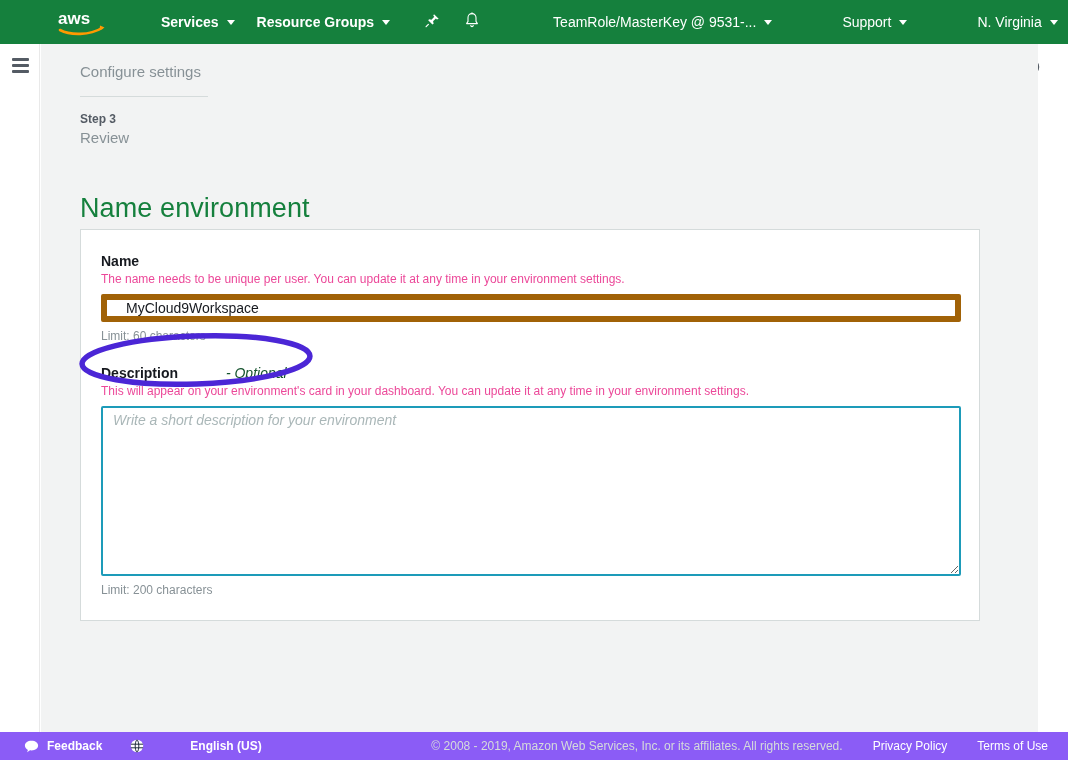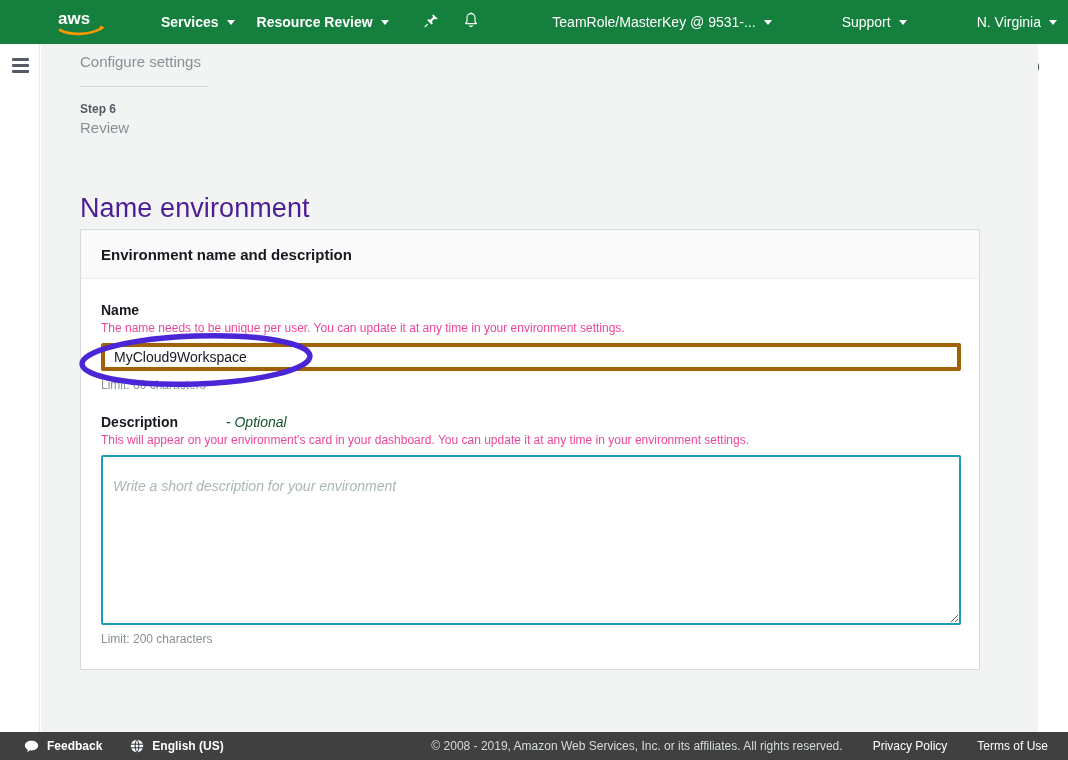--- a/index.html
+++ b/index.html
@@ -113,21 +113,21 @@
     width: 997px;
     height: 692px;
     background: #f2f3f3;
     box-sizing: border-box;
     overflow: hidden;
   }
 
   
   .steps {
     position: absolute;
-    top: 6px; left: 39px;
+    top: 16px; left: 39px;
     width: 260px;
   }
   .step-done {
     color: #879196;
     font-size: 15px;
     margin-top: 2px;
     line-height: 20px;
   }
   .step-divider {
     width: 128px;
@@ -147,21 +147,21 @@
     line-height: 22px;
   }
 
   
   .page-title {
     position: absolute;
     top: 131px;
     left: 39px;
     font-size: 27px;
     font-weight: normal;
-    color: #4c1d95;
+    color: #15803d;
     letter-spacing: 0.1px;
   }
 
   
   .card {
     position: absolute;
     top: 185px;
     left: 39px;
     width: 900px;
     background: #ffffff;
@@ -196,43 +196,43 @@
     font-size: 12px;
     color: #ec4899;
     line-height: 16px;
     margin-top: 1px;
   }
   .text-input {
     display: block;
     width: 860px;
     height: 28px;
     margin-top: 7px;
-    padding: 4px 9px;
-    box-sizing: border-box;
-    border: 4px solid #a16207;
+    padding: 4px 19px;
+    box-sizing: border-box;
+    border: 6px solid #a16207;
     border-radius: 2px;
     background: #ffffff;
     font-family: "Liberation Sans", sans-serif;
     font-size: 14px;
     color: #16191f;
     outline: none;
   }
   .limit-text {
     font-size: 12px;
     color: #879196;
     margin-top: 6px;
     line-height: 16px;
   }
   .field-block-2 { margin-top: 20px; }
   .textarea-input {
     display: block;
     width: 860px;
     height: 170px;
     margin-top: 7px;
-    padding: 21px 10px;
+    padding: 4px 10px;
     box-sizing: border-box;
     border: 2px solid #1d9bb9;
     border-radius: 2px;
     background: #ffffff;
     font-family: "Liberation Sans", sans-serif;
     font-size: 14px;
     color: #16191f;
     outline: none;
     resize: vertical;
   }
@@ -249,37 +249,37 @@
     height: 692px;
     pointer-events: none;
   }
 
   
   .footer {
     position: absolute;
     bottom: 0; left: 0;
     width: 1068px;
     height: 28px;
-    background: #404040;
+    background: #8b5cf6;
     display: flex;
     align-items: center;
     color: #ffffff;
     font-size: 12px;
     box-sizing: border-box;
   }
   .footer-left { display: flex; align-items: center; margin-left: 24px; }
   .footer-link {
     color: #ffffff;
     font-weight: bold;
     font-size: 12px;
     cursor: pointer;
     display: flex;
     align-items: center;
   }
-  .footer-link.spaced { margin-left: 28px; }
+  .footer-link.spaced { margin-left: 28px; gap: 38px; }
   .footer-icon { margin-right: 8px; display: flex; align-items: center; }
   .footer-right {
     margin-left: auto;
     display: flex;
     align-items: center;
     margin-right: 20px;
   }
   .copyright {
     color: #d5dbdb;
     font-size: 12px;
@@ -298,21 +298,21 @@
       <path d="M44 18.5 L48.5 20.5 L43.5 23.5 Z" fill="#ff9900"></path>
     </svg>
   </a>
 
   <div class="nav-item first">
     <span>Services</span>
     <span class="caret"></span>
   </div>
 
   <div class="nav-item">
-    <span>Resource Review</span>
+    <span>Resource Groups</span>
     <span class="caret"></span>
   </div>
 
   <div class="nav-item nav-pin">
     <span>
       <svg width="15" height="15" viewBox="0 0 16 16" xmlns="http://www.w3.org/2000/svg">
         <path d="M9.6 1.2 L14.6 6.2 L12.7 7 L11.6 5.9 L8.6 8.9 L9.2 11.4 L7.9 12.3 L3.4 7.8 L4.4 6.6 L6.9 7.1 L9.9 4.1 L8.8 3 Z" fill="#ffffff"></path>
         <path d="M3.6 12.1 L1.2 14.6" stroke="#ffffff" stroke-width="1.3" stroke-linecap="round"></path>
       </svg>
     </span>
@@ -364,28 +364,27 @@
         <rect x="8.2" y="7.4" width="1.7" height="6" rx="0.6" fill="#545b64"></rect>
       </svg>
     </div>
   </div>
 
   <div class="content">
 
     <div class="steps">
       <div class="step-done">Configure settings</div>
       <div class="step-divider"></div>
-      <div class="step-label">Step 6</div>
+      <div class="step-label">Step 3</div>
       <div class="step-name">Review</div>
     </div>
 
     <h1 class="page-title">Name environment</h1>
 
     <div class="card">
-      <div class="card-header">Environment name and description</div>
 
       <div class="card-body">
 
         <div>
           <div class="field-label">Name</div>
           <div class="field-help">The name needs to be unique per user. You can update it at any time in your environment settings.</div>
           <input class="text-input" type="text" value="MyCloud9Workspace" style="">
           <div class="limit-text">Limit: 60 characters</div>
         </div>
 

